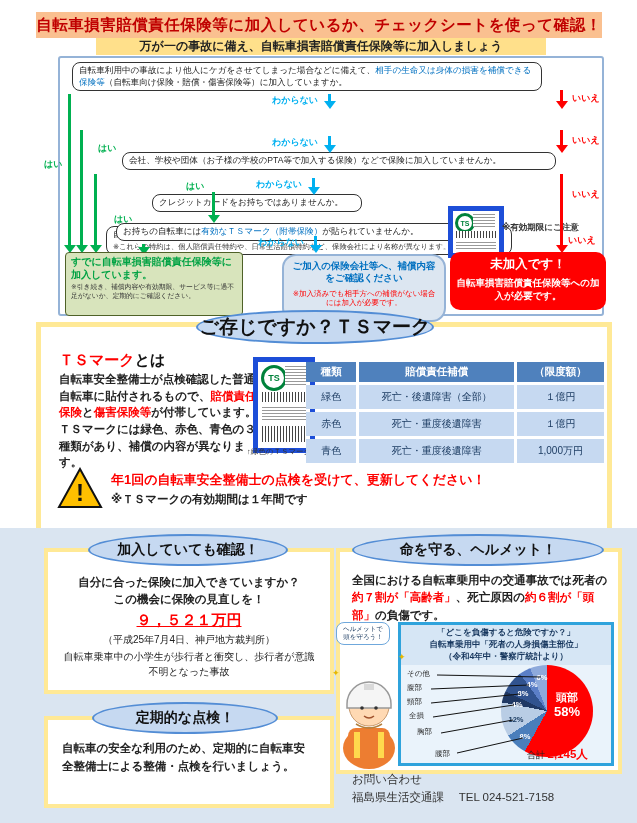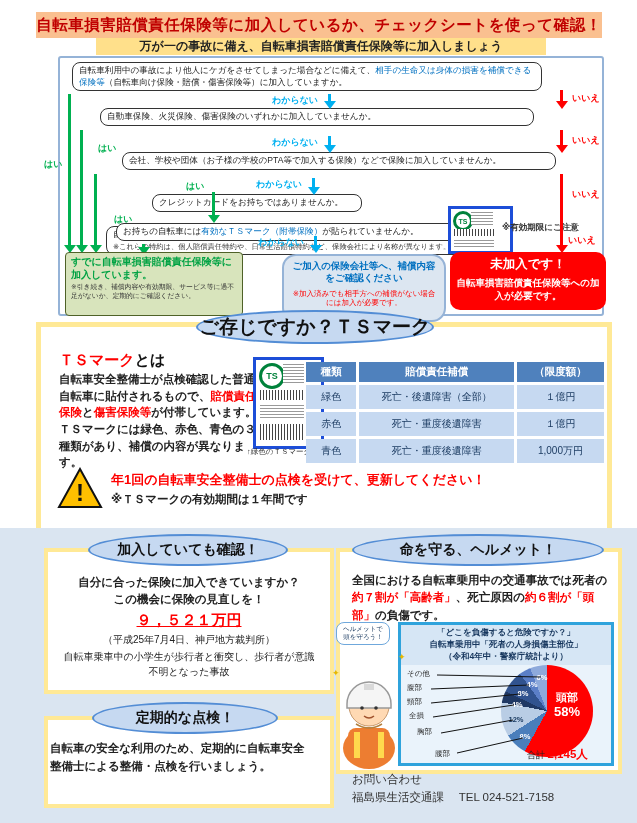--- a/index.html
+++ b/index.html
@@ -35,21 +35,21 @@
   .res-green .n{font-size:6.8px;color:#333;margin-top:2px;line-height:1.3;}
   .res-blue{position:absolute;left:222px;top:196px;width:148px;height:56px;background:#DCE6F1;
             border:2px solid #95B3D7;border-radius:14px;padding:4px 6px;text-align:center;}
   .res-blue .t{color:#0070C0;font-weight:bold;font-size:9.5px;line-height:1.3;}
   .res-blue .n{color:#FF0000;font-size:7.5px;margin-top:4px;line-height:1.3;}
   .res-red{position:absolute;left:390px;top:194px;width:144px;height:50px;background:#FF0000;
            border-radius:10px;padding:4px 6px;text-align:center;color:#fff;}
   .res-red .t{font-weight:bold;font-size:12.5px;}
   .res-red .b{font-weight:bold;font-size:9.5px;margin-top:4px;line-height:1.35;}
   
-  .ts-card{position:absolute;background:#fff;border:3px solid #1d4ed8;padding-left:13px;}
+  .ts-card{position:absolute;background:#fff;border:5px solid #1d4ed8;}
   .ts-circle{position:absolute;border:3px solid #00823B;border-radius:50%;
              display:flex;align-items:center;justify-content:center;
              color:#00823B;font-weight:bold;}
   .ts-lines{position:absolute;background:repeating-linear-gradient(180deg,#999 0 1px,#fff 1px 3px);}
   .barcode{position:absolute;background:repeating-linear-gradient(90deg,#444 0 1px,#fff 1px 3px);}
   
   .ts-section{left:36px;top:322px;width:566px;height:206px;background:#fff;
               border:5px solid #FFE996;}
   .ellipse{position:absolute;background:#C6D9F1;border:2px solid #538DD5;border-radius:50%;
            display:flex;align-items:center;justify-content:center;
@@ -97,23 +97,20 @@
 
   <div class="abs title-bar">自転車損害賠償責任保険等に加入しているか、チェックシートを使って確認！</div>
   <div class="abs subtitle-bar">万が一の事故に備え、自転車損害賠償責任保険等に加入しましょう</div>
 
   <div class="abs flow">
 
     <div class="qbox" style="left:12px;top:4px;width:456px;">
       <span>自転車利用中の事故により他人にケガをさせてしまった場合などに備えて、</span><span class="blue-t">相手の生命又は身体の損害を補償できる保険等</span><span>（自転車向け保険・賠償・傷害保険等）に加入していますか。</span>
     </div>
 
-    <div class="qbox" style="left:40px;top:50px;width:420px;">
-      <span>自動車保険、火災保険、傷害保険のいずれかに加入していませんか。</span>
-    </div>
 
     <div class="qbox" style="left:62px;top:94px;width:420px;">
       <span>会社、学校や団体（お子様の学校のPTA等で加入する保険）などで保険に加入していませんか。</span>
     </div>
 
     <div class="qbox" style="left:92px;top:136px;width:196px;">
       <span>クレジットカードをお持ちではありませんか。</span>
     </div>
 
     <div class="qbox" style="left:48px;top:116px;width:0;height:0;border:none;"></div>
@@ -307,21 +304,21 @@
     <path d="M20 76 q13 8 26 0" stroke="#B3803F" stroke-width="1.5" fill="none"></path>
     <circle cx="26" cy="60" r="1.8" fill="#333"></circle>
     <circle cx="40" cy="60" r="1.8" fill="#333"></circle>
     <path d="M28 68 q5 4 10 0" stroke="#A0522D" stroke-width="1.5" fill="none"></path>
   </svg>
   <div class="bubble" style="left:336px;top:622px;">ヘルメットで頭を守ろう！</div>
   <div class="sparkle" style="left:398px;top:652px;">✦</div>
   <div class="sparkle" style="left:332px;top:668px;">✦</div>
 
   <div class="ybox abs" style="left:44px;top:716px;width:282px;height:84px;">
-    <div class="insp-body" style="padding:20px 14px 0 2px;">自転車の安全な利用のため、定期的に自転車安全整備士による整備・点検を行いましょう。</div>
+    <div class="insp-body" style="padding:20px 14px 0 14px;">自転車の安全な利用のため、定期的に自転車安全整備士による整備・点検を行いましょう。</div>
   </div>
   <div class="ellipse abs" style="left:92px;top:702px;width:182px;height:28px;font-size:14px;">定期的な点検！</div>
 
   <div class="contact">
     <div>お問い合わせ</div>
     <div>
       <span>福島県生活交通課</span>　
       <span>TEL 024-521-7158</span>
     </div>
   </div>

